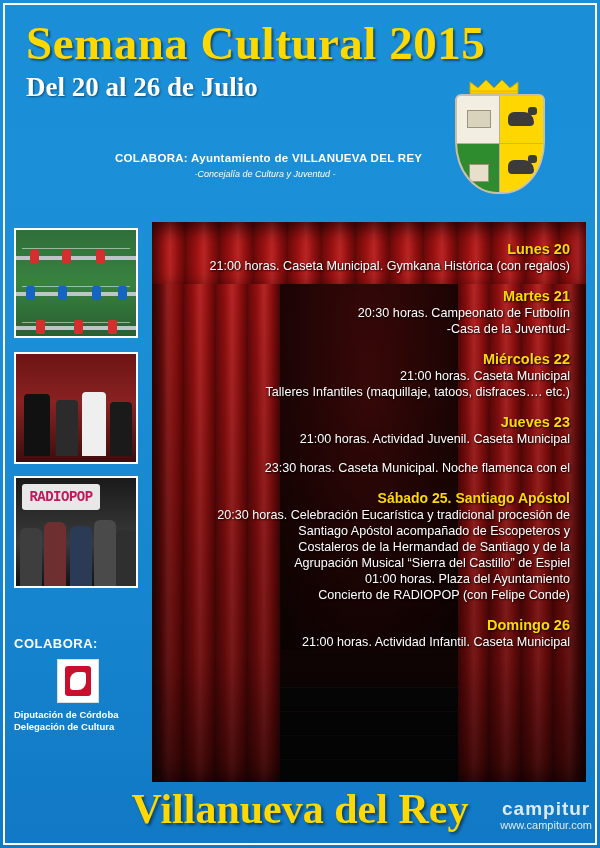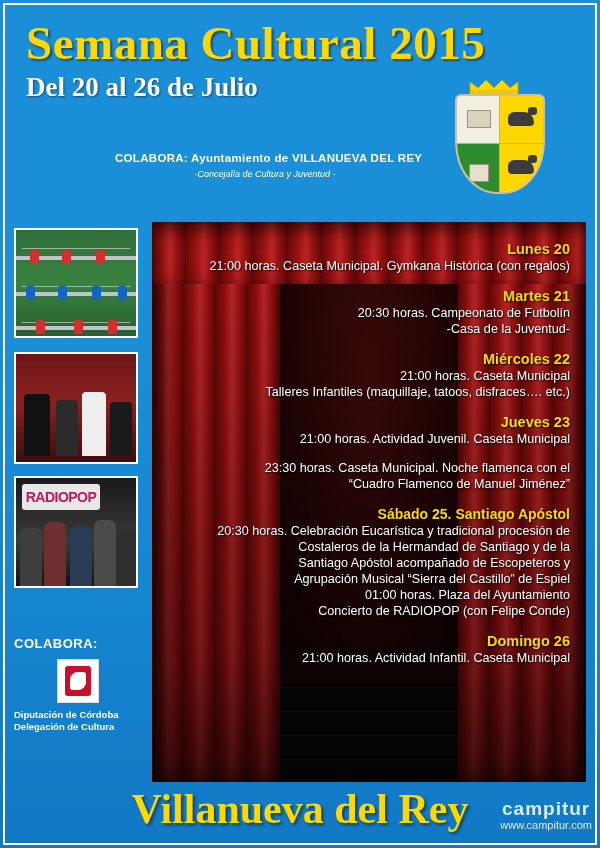--- a/index.html
+++ b/index.html
@@ -167,21 +167,21 @@
   .fut-men { position:absolute; height:14px; width:100%; }
   .fut-man { position:absolute; width:9px; height:14px; border-radius:2px; }
   .fut-line { position:absolute; left:6px; right:6px; height:1px; background:rgba(255,255,255,0.5);}
   
   .t-person { position:absolute; bottom:6px; border-radius:4px 4px 0 0; }
   
   #radio-logo {
     position:absolute; left:6px; top:6px; width:78px; height:26px;
     background:#e8e8e8; border-radius:3px;
     color:#c2185b; font-weight:bold; font-size:14px;
-    font-family:Liberation Sans, sans-serif;
+    font-family:Liberation Mono, monospace;
     display:flex; align-items:center; justify-content:center;
     letter-spacing:-0.5px;
   }
   .r-person { position:absolute; bottom:0; width:22px; border-radius:6px 6px 0 0; }
 
   
   #colabora-block {
     position: absolute;
     left: 14px;
     top: 636px;
@@ -452,28 +452,27 @@
       <div class="day-line">Talleres Infantiles (maquillaje, tatoos, disfraces…. etc.)</div>
     </div>
 
     <div class="day">
       <div class="day-name">Jueves 23</div>
       <div class="day-line">21:00 horas. Actividad Juvenil. Caseta Municipal</div>
     </div>
 
     <div class="day">
       <div class="day-line">23:30 horas. Caseta Municipal. Noche flamenca con el</div>
-      <div class="day-line">“Cuadro Flamenco de Manuel Jiménez”</div>
     </div>
 
     <div class="day" id="day-sabado">
       <div class="day-name">Sábado 25. Santiago Apóstol</div>
       <div class="day-line">20:30 horas.  Celebración Eucarística y tradicional procesión de</div>
+      <div class="day-line">Santiago Apóstol acompañado de Escopeteros y</div>
       <div class="day-line">Costaleros de la Hermandad de Santiago y de la</div>
-      <div class="day-line">Santiago Apóstol acompañado de Escopeteros y</div>
       <div class="day-line">Agrupación Musical “Sierra del Castillo” de Espiel</div>
       <div class="day-line">01:00 horas. Plaza del Ayuntamiento</div>
       <div class="day-line">Concierto de  RADIOPOP (con Felipe Conde)</div>
     </div>
 
     <div class="day">
       <div class="day-name">Domingo 26</div>
       <div class="day-line">21:00 horas. Actividad Infantil. Caseta Municipal</div>
     </div>
 

